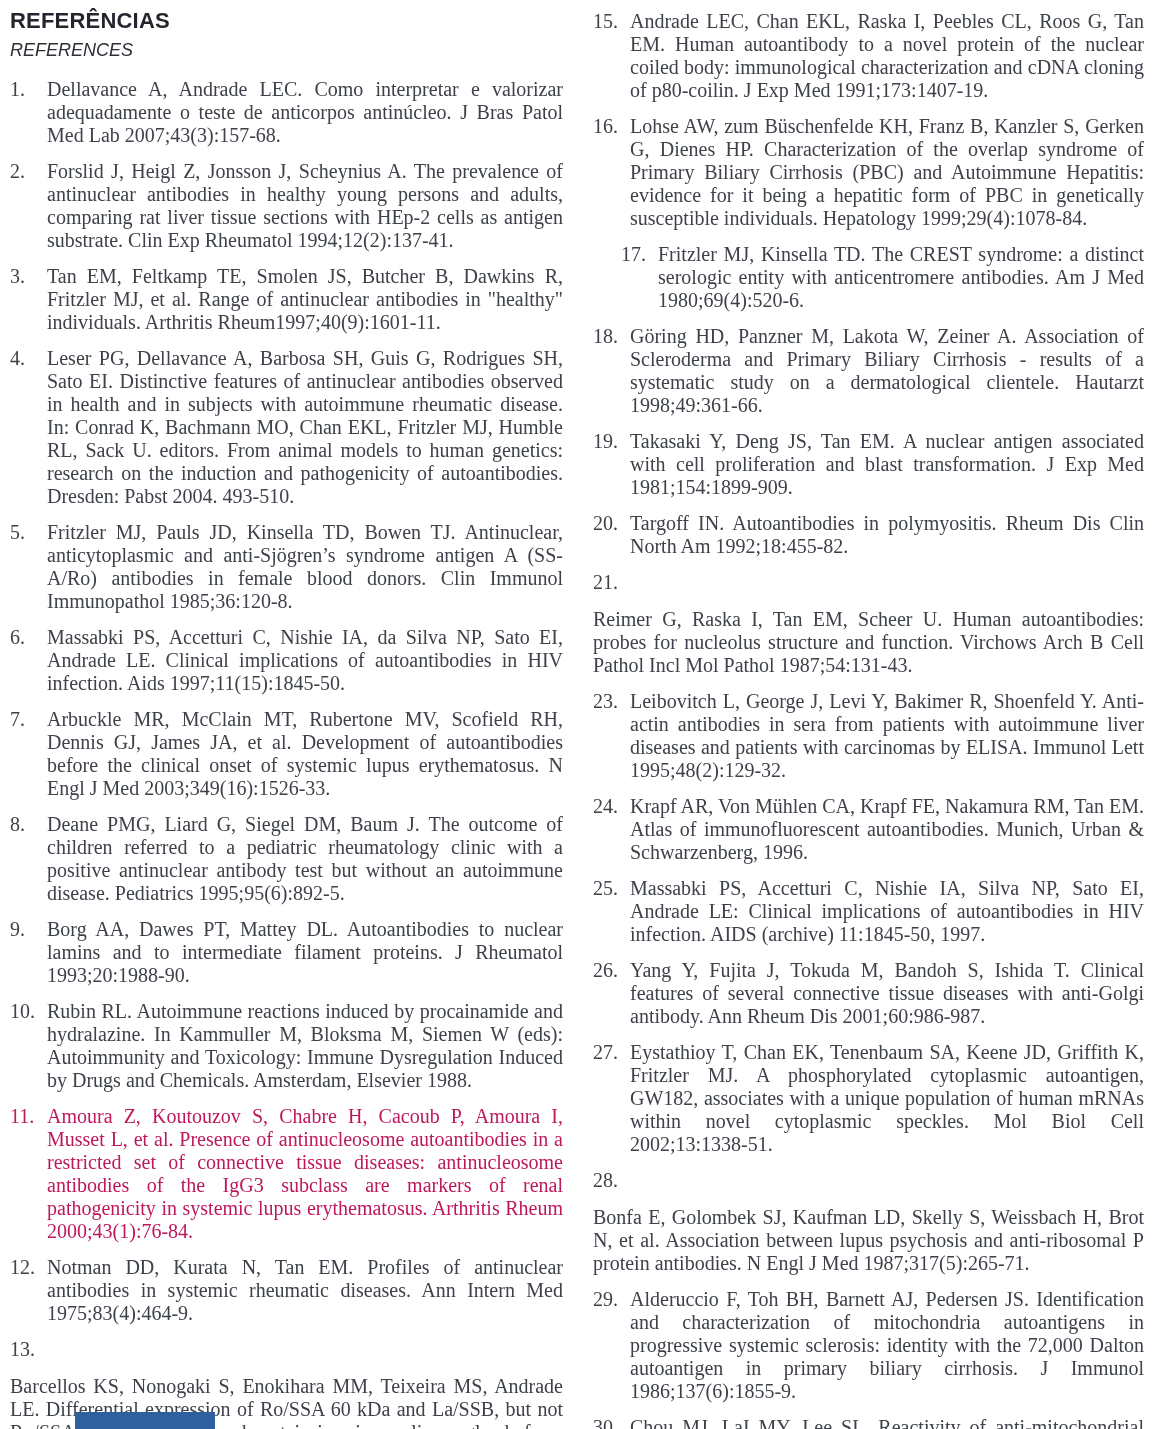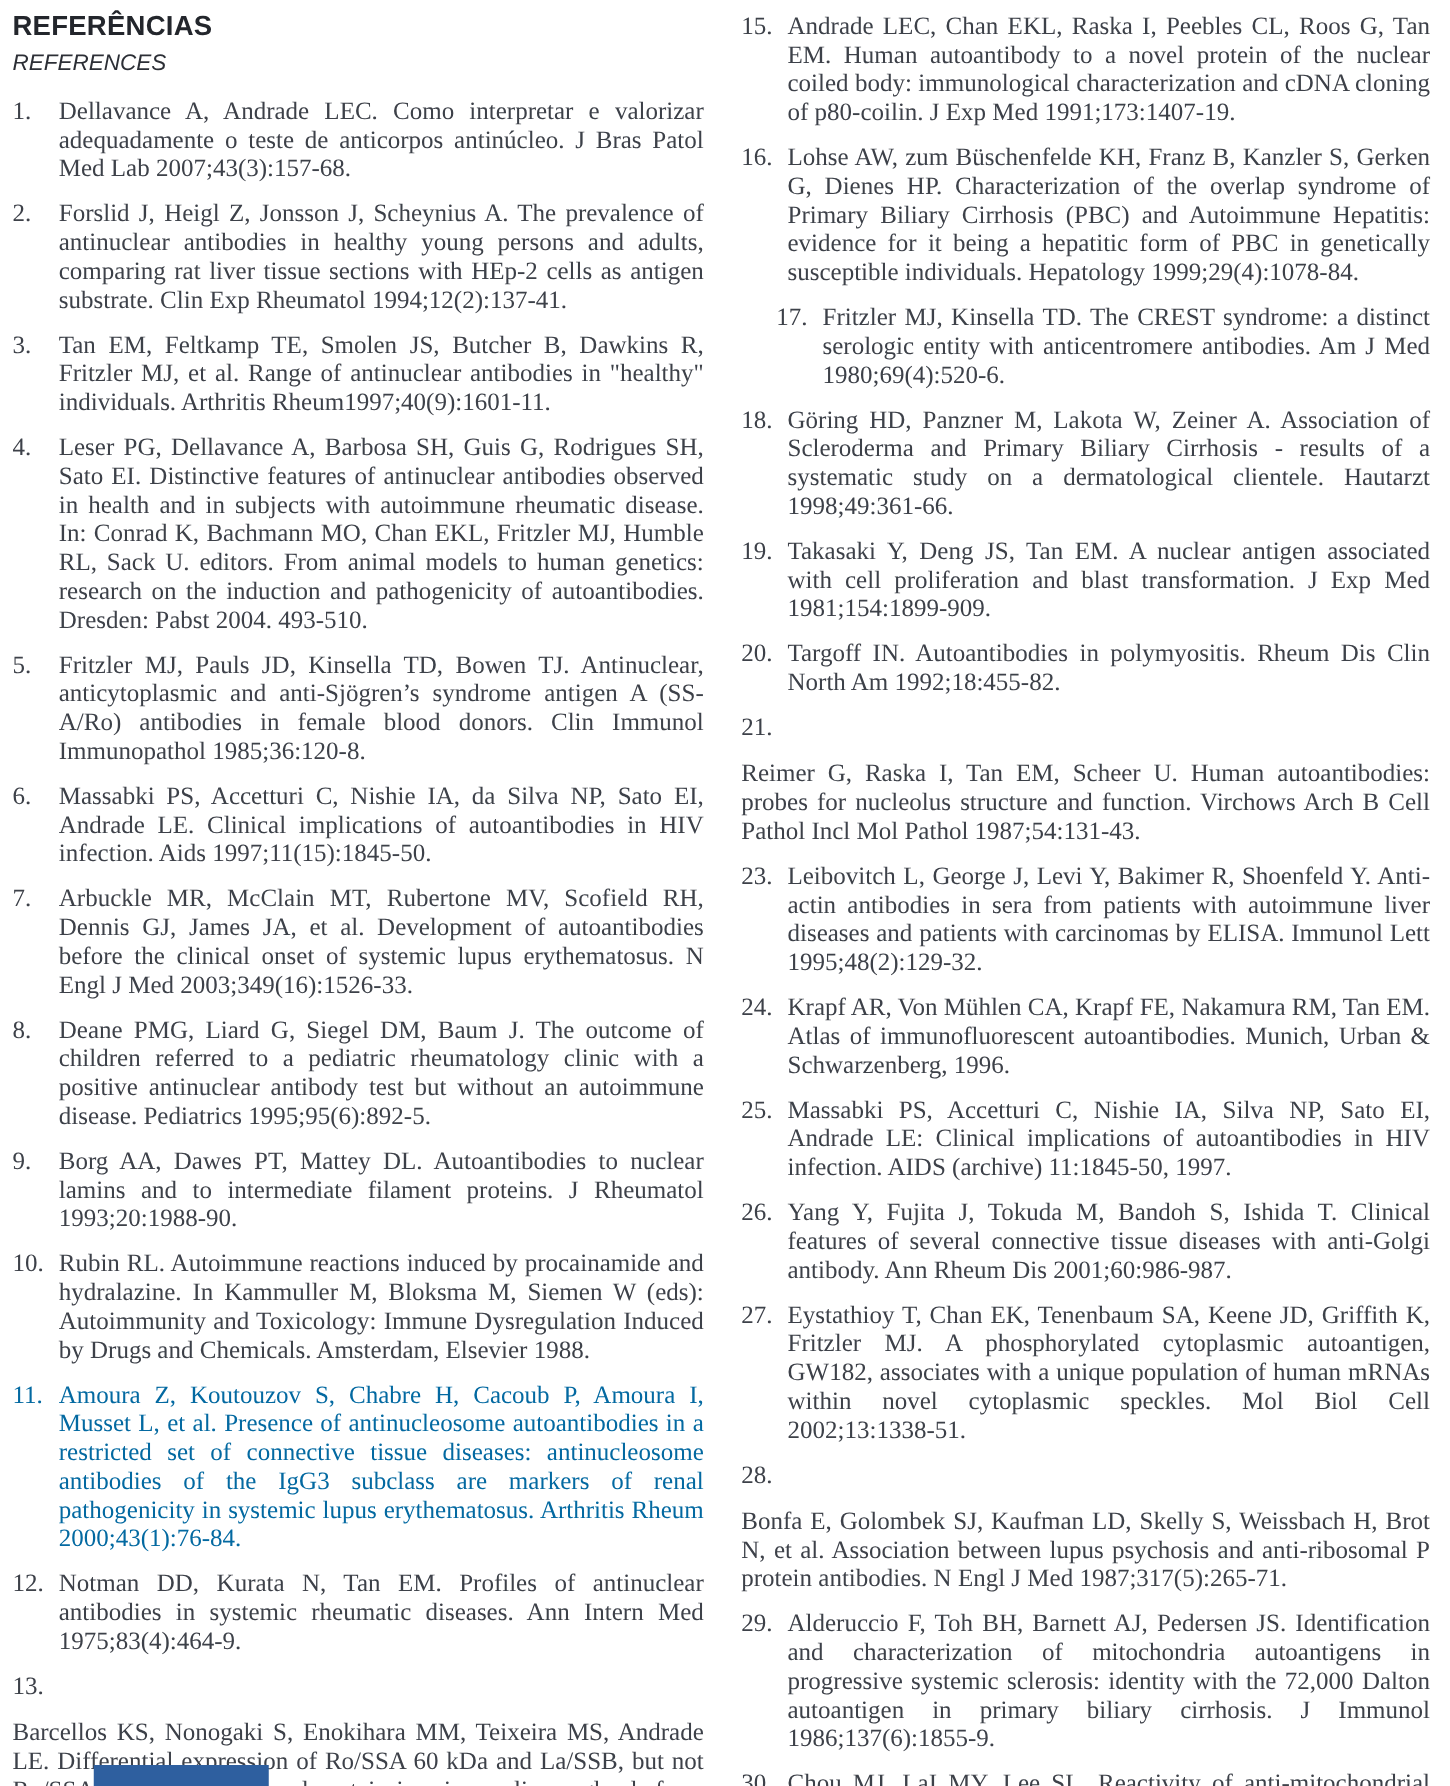--- a/index.html
+++ b/index.html
@@ -108,21 +108,21 @@
             <span class="ref-text">Deane PMG, Liard G, Siegel DM, Baum J. The outcome of children referred to a pediatric rheumatology clinic with a positive antinuclear antibody test but without an autoimmune disease. Pediatrics 1995;95(6):892-5.</span>
           </div>
           <div class="ref" style="color: rgb(61, 65, 73);">
             <span class="ref-num">9.</span>
             <span class="ref-text">Borg AA, Dawes PT, Mattey DL. Autoantibodies to nuclear lamins and to intermediate filament proteins. J Rheumatol 1993;20:1988-90.</span>
           </div>
           <div class="ref" style="color: rgb(61, 65, 73);">
             <span class="ref-num">10.</span>
             <span class="ref-text">Rubin RL. Autoimmune reactions induced by procainamide and hydralazine. In Kammuller M, Bloksma M, Siemen W (eds): Autoimmunity and Toxicology: Immune Dysregulation Induced by Drugs and Chemicals. Amsterdam, Elsevier 1988.</span>
           </div>
-          <div class="ref" style="color: #0369a1;">
+          <div class="ref" style="color: #be185d;">
             <span class="ref-num">11.</span>
             <span class="ref-text">Amoura Z, Koutouzov S, Chabre H, Cacoub P, Amoura I, Musset L, et al. Presence of antinucleosome autoantibodies in a restricted set of connective tissue diseases: antinucleosome antibodies of the IgG3 subclass are markers of renal pathogenicity in systemic lupus erythematosus. Arthritis Rheum 2000;43(1):76-84.</span>
           </div>
           <div class="ref" style="color: rgb(61, 65, 73);">
             <span class="ref-num">12.</span>
             <span class="ref-text">Notman DD, Kurata N, Tan EM. Profiles of antinuclear antibodies in systemic rheumatic diseases. Ann Intern Med 1975;83(4):464-9.</span>
           </div>
           <div class="ref" style="color: rgb(61, 65, 73); flex-direction: column;">
             <span class="ref-num">13.</span>
             <span class="ref-text">Barcellos KS, Nonogaki S, Enokihara MM, Teixeira MS, Andrade LE. Differential expression of Ro/SSA 60 kDa and La/SSB, but not Ro/SSA 52 kDa, mRNA and protein in minor salivary glands from patients with primary Sjögren's syndrome. J Rheumatol 2007;34(6):1283-92.</span>

